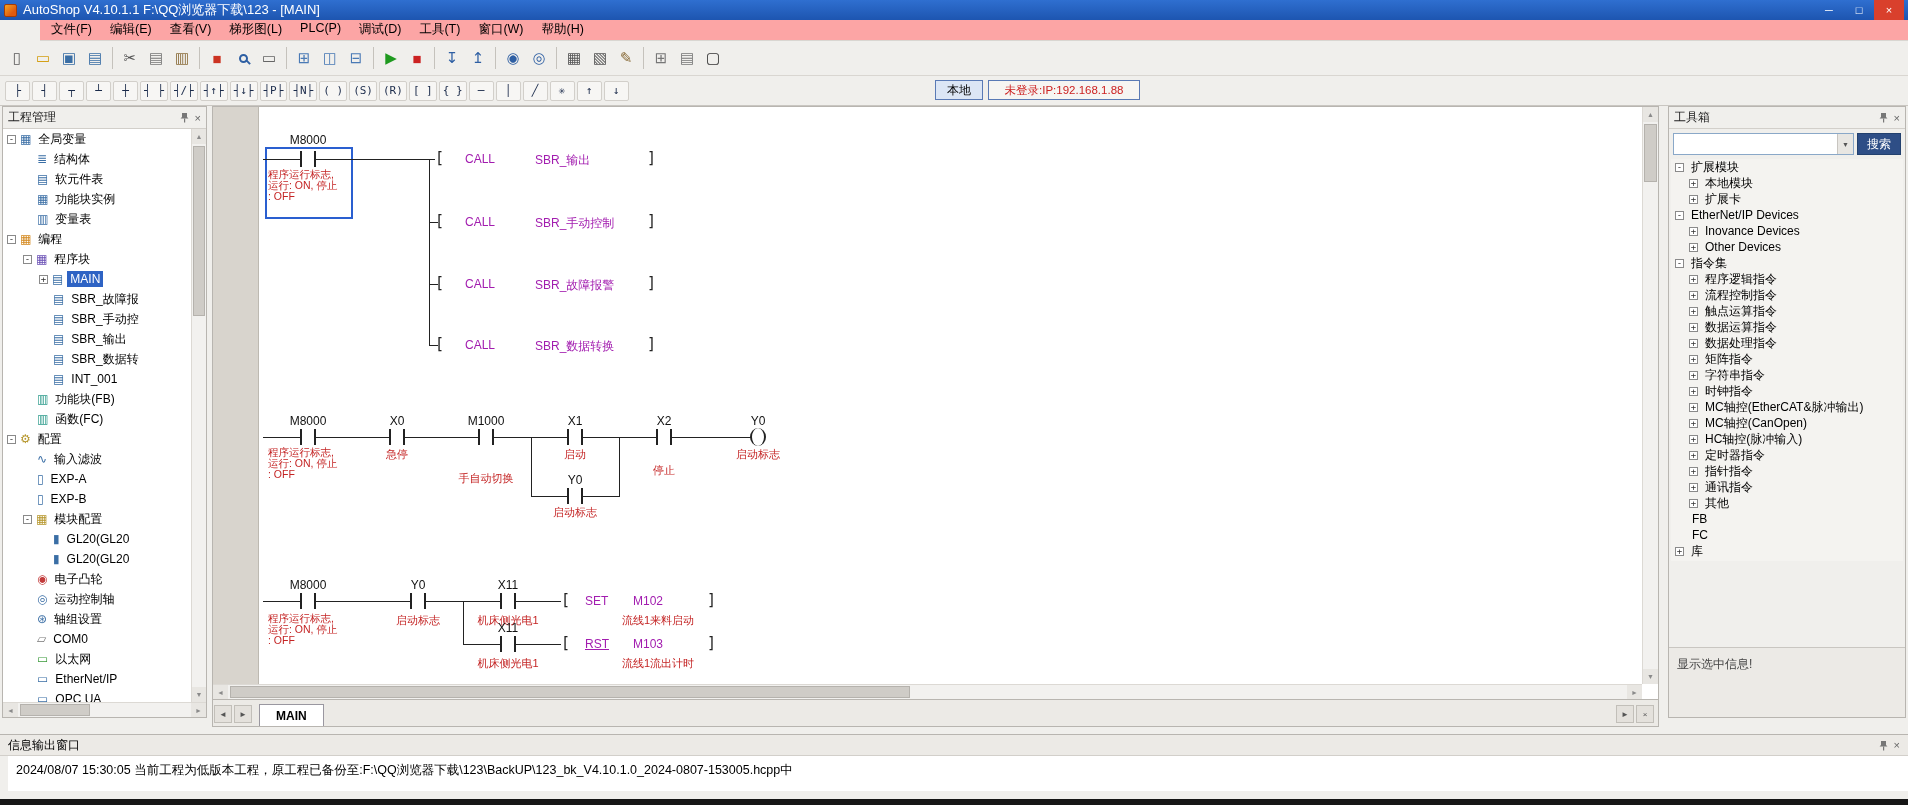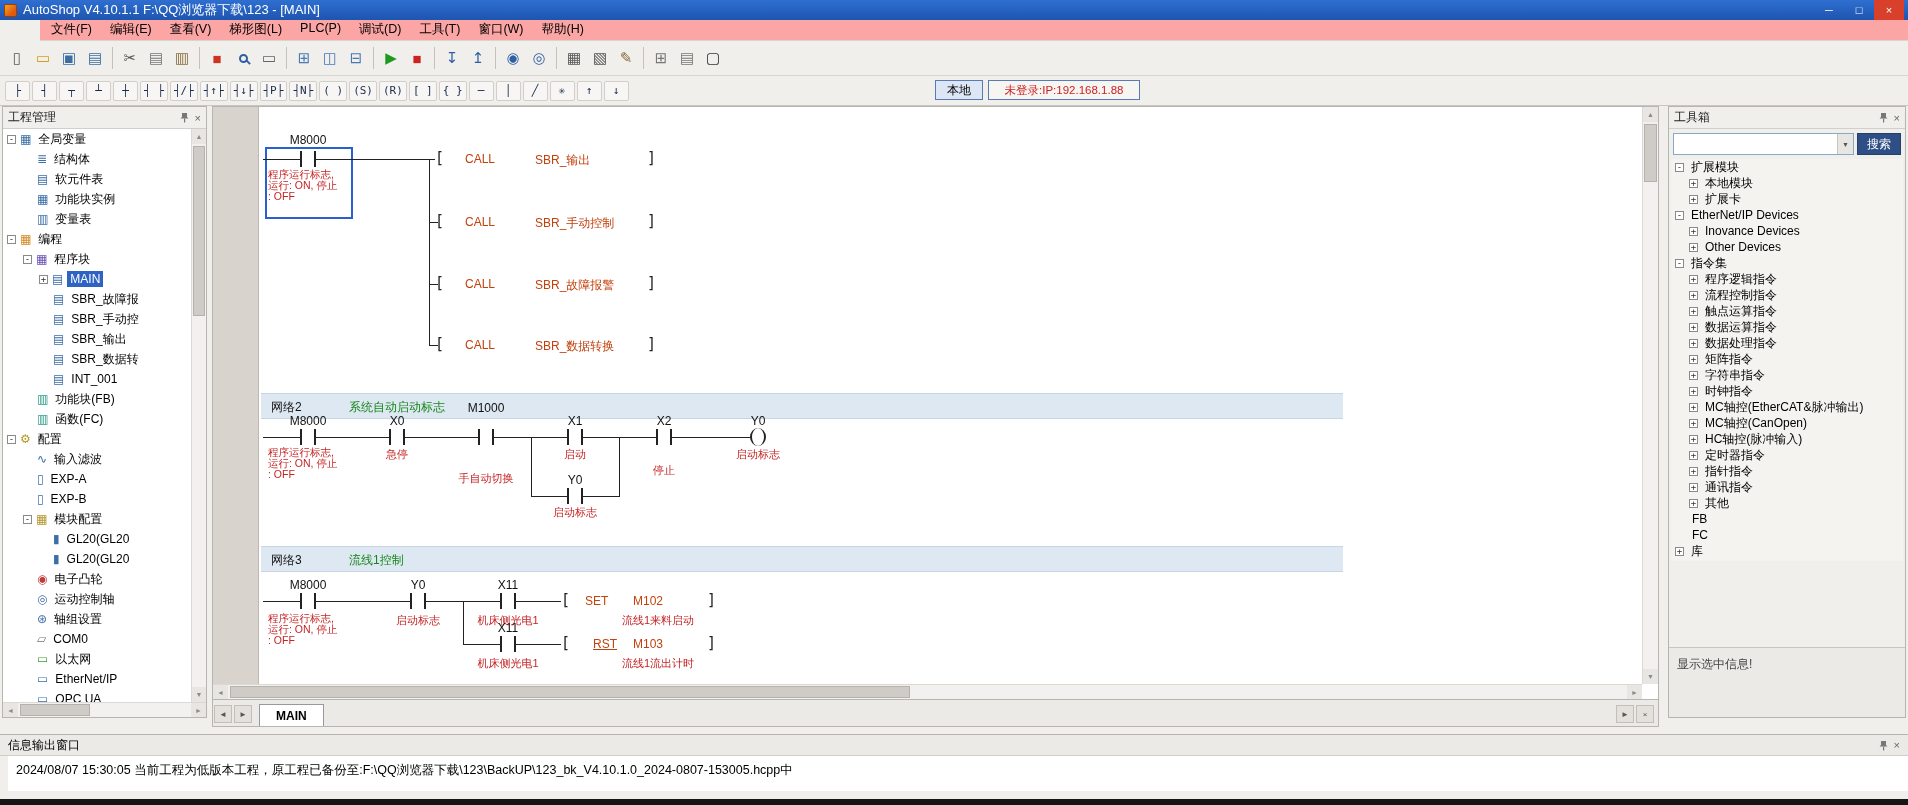--- a/index.html
+++ b/index.html
@@ -83,21 +83,21 @@
   .net-comment { position:absolute; left:88px; top:5px; font-size:12px; color:#17871a; }
   .wire { position:absolute; background:#222; }
   .contact { position:absolute; width:12px; height:16px; background:#fff;
     border-left:2px solid #222; border-right:2px solid #222; box-sizing:content-box; }
   .coil { position:absolute; width:12px; height:18px; background:#fff; border-radius:50%;
     border-left:2px solid #222; border-right:2px solid #222; box-sizing:content-box; }
   .dev-label { position:absolute; width:70px; text-align:center; font-size:12px; color:#111; white-space:nowrap; }
   .red-cmt { position:absolute; font-size:11px; color:#c42424; text-align:center; white-space:nowrap; }
   .m8-cmt { position:absolute; font-size:10.5px; line-height:11px; color:#c42424; white-space:nowrap; }
   .brk { position:absolute; font-size:15px; color:#222; font-family:"DejaVu Sans Mono",monospace; }
-  .opword { position:absolute; font-size:12px; color:#c2410c; white-space:nowrap; }
+  .opword { position:absolute; font-size:12px; color:#a21caf; white-space:nowrap; }
   .sel-rect { position:absolute; border:2px solid #2a5fd0; }
   
   #tabstrip { position:absolute; left:212px; top:700px; width:1447px; height:27px; background:#eceae6;
     border:1px solid #b8b5b0; border-top:none; display:flex; align-items:flex-end; }
   .tab-nav { width:18px; height:18px; margin:0 1px 3px 1px; background:#e4e1dc; border:1px solid #c2bfb9;
     font-size:8px; color:#555; display:flex; align-items:center; justify-content:center; }
   .tab { height:22px; padding:0 16px; background:#fff; border:1px solid #9a97a0; border-bottom:none;
     display:flex; align-items:center; font-size:12px; font-weight:bold; margin-left:6px; }
   .tab-right { margin-left:auto; display:flex; margin-right:3px; }
   
@@ -416,60 +416,52 @@
   <span class="opword" style="left:252px;top:170px;">CALL</span>
   <span class="opword" style="left:322px;top:170px;">SBR_故障报警</span>
   <span class="brk" style="left:434px;top:167px;">]</span>
 
   <div class="wire" style="left:216px;top:238px;width:9px;height:1px;"></div>
   <span class="brk" style="left:222px;top:228px;">[</span>
   <span class="opword" style="left:252px;top:231px;">CALL</span>
   <span class="opword" style="left:322px;top:231px;">SBR_数据转换</span>
   <span class="brk" style="left:434px;top:228px;">]</span>
 
-  <div class="net-band" style="top:286px;">
-    <span class="net-title">网络2</span>
-    <span class="net-comment">系统自动启动标志</span>
-  </div>
   <div class="wire" style="left:50px;top:330px;width:488px;height:1px;"></div>
   <div class="dev-label" style="left:60px;top:307px;">M8000</div>
   <div class="contact" style="left:87px;top:322px;"></div>
   <div class="m8-cmt" style="left:55px;top:340px;">
     <div>程序运行标志,</div>
     <div>运行: ON, 停止</div>
     <div>: OFF</div>
   </div>
   <div class="dev-label" style="left:149px;top:307px;">X0</div>
   <div class="contact" style="left:176px;top:322px;"></div>
   <div class="red-cmt" style="left:139px;top:340px;width:90px;">急停</div>
-  <div class="dev-label" style="left:238px;top:294px;">M1000</div>
+  <div class="dev-label" style="left:238px;top:307px;">M1000</div>
   <div class="contact" style="left:265px;top:322px;"></div>
   <div class="red-cmt" style="left:228px;top:340px;width:90px;margin-top:24px;">手自动切换</div>
   <div class="dev-label" style="left:327px;top:307px;">X1</div>
   <div class="contact" style="left:354px;top:322px;"></div>
   <div class="red-cmt" style="left:317px;top:340px;width:90px;">启动</div>
   <div class="dev-label" style="left:416px;top:307px;">X2</div>
   <div class="contact" style="left:443px;top:322px;"></div>
   <div class="red-cmt" style="left:406px;top:340px;width:90px;margin-top:16px;">停止</div>
 
   <div class="dev-label" style="left:510px;top:307px;">Y0</div>
   <div class="coil" style="left:537px;top:321px;"></div>
   <div class="red-cmt" style="left:500px;top:340px;width:90px;">启动标志</div>
 
   <div class="wire" style="left:318px;top:330px;width:1px;height:60px;"></div>
   <div class="wire" style="left:406px;top:330px;width:1px;height:60px;"></div>
   <div class="wire" style="left:318px;top:389px;width:89px;height:1px;"></div>
   <div class="dev-label" style="left:327px;top:366px;">Y0</div>
   <div class="contact" style="left:354px;top:381px;"></div>
   <div class="red-cmt" style="left:317px;top:398px;width:90px;">启动标志</div>
 
-  <div class="net-band" style="top:439px;">
-    <span class="net-title">网络3</span>
-    <span class="net-comment">流线1控制</span>
-  </div>
   <div class="wire" style="left:50px;top:494px;width:298px;height:1px;"></div>
   <div class="dev-label" style="left:60px;top:471px;">M8000</div>
   <div class="contact" style="left:87px;top:486px;"></div>
   <div class="m8-cmt" style="left:55px;top:506px;">
     <div>程序运行标志,</div>
     <div>运行: ON, 停止</div>
     <div>: OFF</div>
   </div>
   <div class="dev-label" style="left:170px;top:471px;">Y0</div>
   <div class="contact" style="left:197px;top:486px;"></div>
@@ -483,21 +475,21 @@
   <span class="opword" style="left:420px;top:487px;">M102</span>
   <span class="brk" style="left:494px;top:484px;">]</span>
   <div class="red-cmt" style="left:390px;top:506px;width:110px;">流线1来料启动</div>
 
   <div class="wire" style="left:250px;top:494px;width:1px;height:44px;"></div>
   <div class="wire" style="left:250px;top:537px;width:98px;height:1px;"></div>
   <div class="dev-label" style="left:260px;top:514px;">X11</div>
   <div class="contact" style="left:287px;top:529px;"></div>
   <div class="red-cmt" style="left:250px;top:549px;width:90px;">机床侧光电1</div>
   <span class="brk" style="left:348px;top:527px;">[</span>
-  <span class="opword" style="left:380px;top:530px;text-decoration:underline;">RST</span>
+  <span class="opword" style="left:372px;top:530px;text-decoration:underline;">RST</span>
   <span class="opword" style="left:420px;top:530px;">M103</span>
   <span class="brk" style="left:494px;top:527px;">]</span>
   <div class="red-cmt" style="left:390px;top:549px;width:110px;">流线1流出计时</div>
 
   <div class="vscroll" id="ed-vscroll">
     <div class="sb-btn sb-up">▲</div>
     <div class="sb-thumb" style="top:17px;height:58px;"></div>
     <div class="sb-btn sb-down">▼</div>
   </div>
   <div class="hscroll" id="ed-hscroll">

